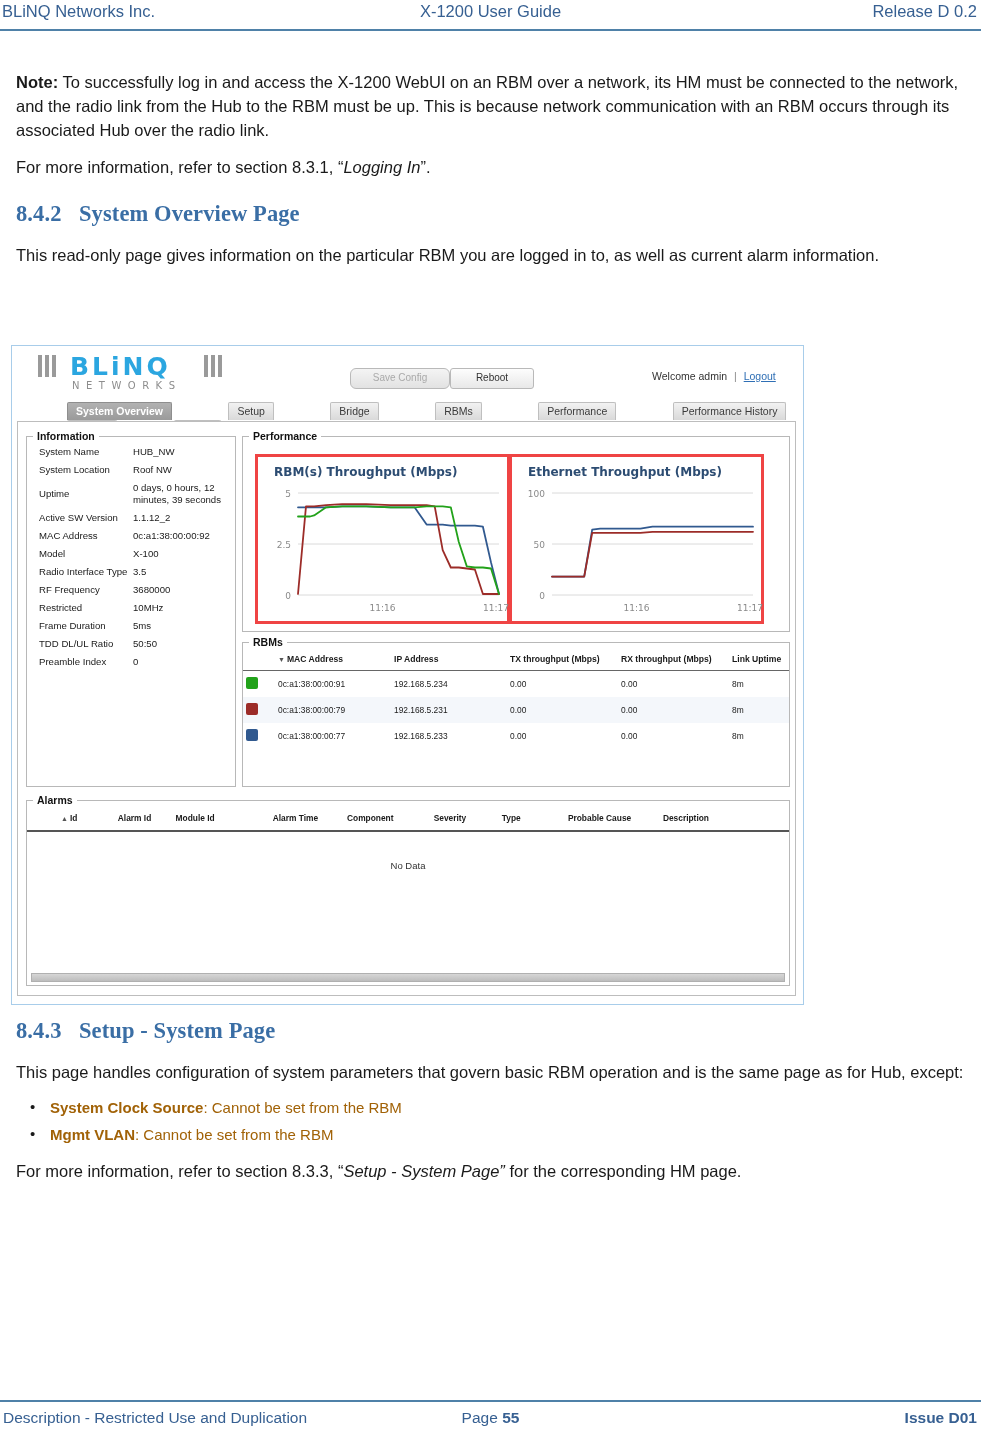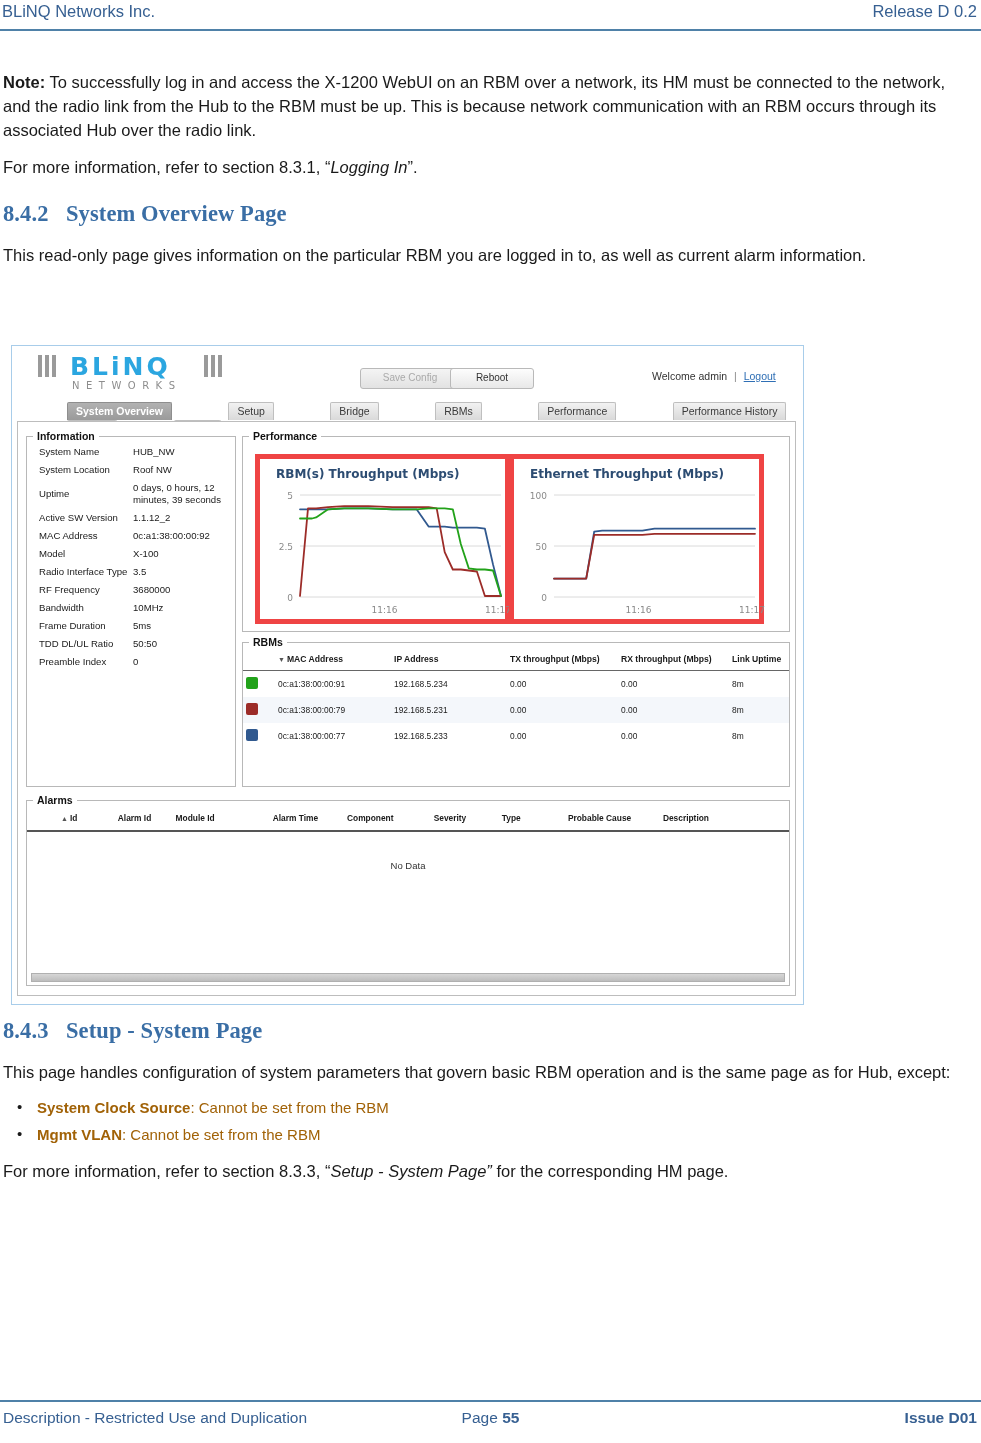--- a/index.html
+++ b/index.html
@@ -16,21 +16,21 @@
     color:#376092;font-size:16.5px;
   }
   .doc-header .hl{position:absolute;left:2px;top:2px;}
   .doc-header .hc{position:absolute;left:0;top:2px;width:981px;text-align:center;}
   .doc-header .hr{position:absolute;right:4px;top:2px;}
   .header-rule{
     position:absolute;left:0;top:29px;width:981px;height:2px;background:#4f81a8;
   }
 
   
-  .page-body{position:absolute;left:3px;top:70px;width:960px;}
+  .page-body{position:absolute;left:16px;top:70px;width:960px;}
   p.para{
     margin:0 0 13px 0;font-size:16.5px;line-height:1.46;color:#1a1a1a;
     font-family:"Liberation Sans",sans-serif;
   }
   .b{font-weight:bold;}
   .i{font-style:italic;}
   h2.heading{
     margin:22px 0 16px 0;color:#3a6ea5;font-size:22.5px;font-weight:bold;
     font-family:"Liberation Serif",serif;letter-spacing:.1px;
   }
@@ -62,21 +62,21 @@
   .logo .sub{
     position:absolute;left:44px;top:28px;font-size:10px;color:#8d8d8d;letter-spacing:6.5px;
     font-family:"DejaVu Sans",sans-serif;
   }
 
   .topbtn{
     position:absolute;top:22px;height:19px;line-height:18px;text-align:center;
     font-size:10px;border:1px solid #b9b9b9;border-radius:3px;
     background:linear-gradient(#fdfdfd,#e8e8e8);
   }
-  .topbtn.save{left:348px;width:98px;color:#aaaaaa;background:linear-gradient(#f4f4f4,#e2e2e2);}
+  .topbtn.save{left:338px;width:98px;color:#aaaaaa;background:linear-gradient(#f4f4f4,#e2e2e2);border-radius:6px;}
   .topbtn.reboot{left:438px;width:82px;color:#333333;}
 
   .welcome{
     position:absolute;left:640px;top:24px;font-size:10.5px;color:#333;
     white-space:nowrap;
   }
   .welcome .sep{color:#888;margin:0 4px;}
   .welcome a{color:#2f6fb5;text-decoration:underline;}
 
   .tabs{position:absolute;left:8px;top:56px;height:19px;}
@@ -110,21 +110,21 @@
 
   .info-table{width:100%;border-collapse:collapse;margin-top:1px;}
   .info-table td{
     font-size:9.6px;color:#1a1a1a;padding:3px 2px 3px 0;vertical-align:middle;
     line-height:1.25;
   }
   .info-table td.lbl{width:92px;padding-left:12px;}
   .info-table td.val{width:100px;}
 
   .chartbox{
-    position:absolute;top:12px;border:5px solid #ef4444;background:#fff;box-sizing:border-box;
+    position:absolute;top:12px;border:3px solid #ef4444;background:#fff;box-sizing:border-box;
   }
   #chart-rbm{left:12px;width:255px;height:170px;}
   #chart-eth{left:266px;width:255px;height:170px;}
   .chart-title{
     position:absolute;left:16px;top:8px;font-size:12px;font-weight:bold;color:#2c4c72;
     font-family:"DejaVu Sans",sans-serif;
   }
   .chart-svg{position:absolute;left:0;top:24px;}
 
   .rbm-table{width:100%;border-collapse:collapse;margin-top:2px;}
@@ -161,20 +161,21 @@
   .doc-footer .fl{position:absolute;left:3px;top:3px;}
   .doc-footer .fc{position:absolute;left:0;top:3px;width:981px;text-align:center;}
   .doc-footer .fr{position:absolute;right:4px;top:3px;font-weight:bold;}
   .doc-footer .pg{font-weight:bold;}
 </style>
 </head>
 <body>
 
 <div class="doc-header">
   <span class="hl">BLiNQ Networks Inc.</span>
+  <span class="hc">X-1200 User Guide</span>
   <span class="hr">Release D 0.2</span>
 </div>
 <div class="header-rule"></div>
 
 <div class="page-body">
 
   <p class="para"><span class="b">Note:</span><span> To successfully log in and access the X-1200 WebUI on an RBM over a network, its HM must be connected to the network, and the radio link from the Hub to the RBM must be up. This is because network communication with an RBM occurs through its associated Hub over the radio link.</span></p>
 
   <p class="para"><span>For more information, refer to section 8.3.1, “</span><span class="i">Logging In</span><span>”.</span></p>
 
@@ -245,21 +246,21 @@
               </tr>
               <tr>
                 <td class="lbl">Radio Interface Type</td>
                 <td class="val">3.5</td>
               </tr>
               <tr>
                 <td class="lbl">RF Frequency</td>
                 <td class="val">3680000</td>
               </tr>
               <tr>
-                <td class="lbl">Bandwidth</td>
+                <td class="lbl">Restricted</td>
                 <td class="val">10MHz</td>
               </tr>
               <tr>
                 <td class="lbl">Frame Duration</td>
                 <td class="val">5ms</td>
               </tr>
               <tr>
                 <td class="lbl">TDD DL/UL Ratio</td>
                 <td class="val">50:50</td>
               </tr>

